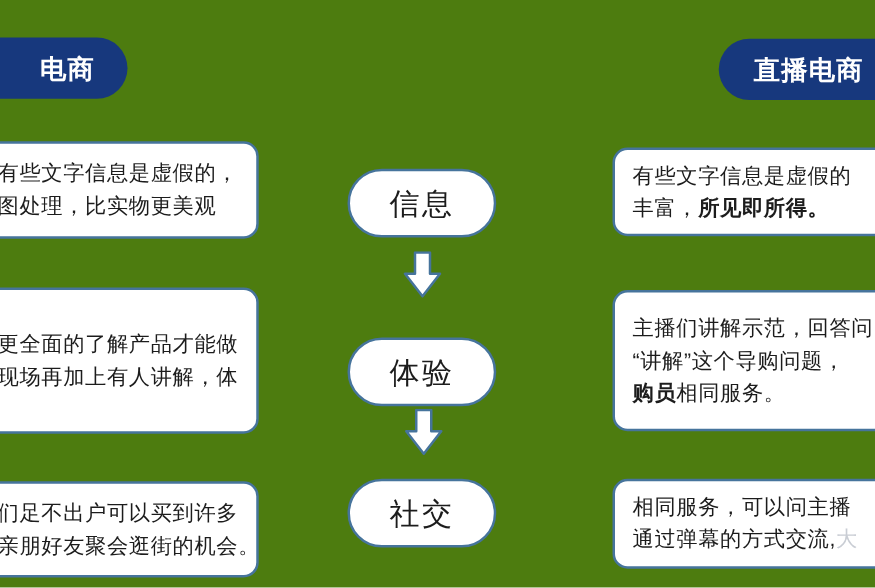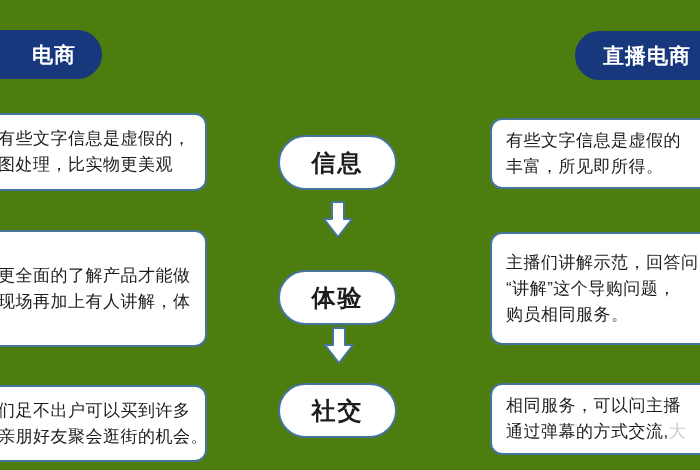--- a/index.html
+++ b/index.html
@@ -34,21 +34,21 @@
     left: 278px;
     width: 119px;
     height: 55px;
     background: #ffffff;
     border: 2px solid #46749c;
     border-radius: 29px;
     display: flex;
     align-items: center;
     justify-content: center;
     font-size: 24px;
-    font-weight: 700;
+    font-weight: 400;
     letter-spacing: 2px;
     box-sizing: border-box;
   }
   .stage-1 { top: 135px; }
   .stage-2 { top: 270px; }
   .stage-3 { top: 383px; }
 
   .arrow { position: absolute; width: 36px; height: 38px; }
   .arrow-1 { left: 320px; top: 201px; }
   .arrow-2 { left: 321px; top: 327px; }
@@ -61,21 +61,21 @@
     border-radius: 12px;
     box-sizing: border-box;
     display: flex;
     flex-direction: column;
     justify-content: center;
     font-size: 17px;
     line-height: 26px;
     letter-spacing: 0.5px;
   }
   .box .line { white-space: nowrap; }
-  .box .bold { font-weight: 400; margin-top: 16px; }
+  .box .bold { font-weight: 700; margin-top: 16px; }
   .box .wm { color: #c9cdd4; }
 
   .box-left  { left: -62px; width: 269px; padding-left: 58px; }
   .box-l1 { top: 113px; height: 78px; }
   .box-l2 { top: 230px; height: 117px; }
   .box-l3 { top: 385px; height: 77px; }
 
   .box-right { left: 490px; width: 272px; padding-left: 14px; }
   .box-r1 { top: 118px; height: 71px; }
   .box-r2 { top: 232px; height: 113px; }

